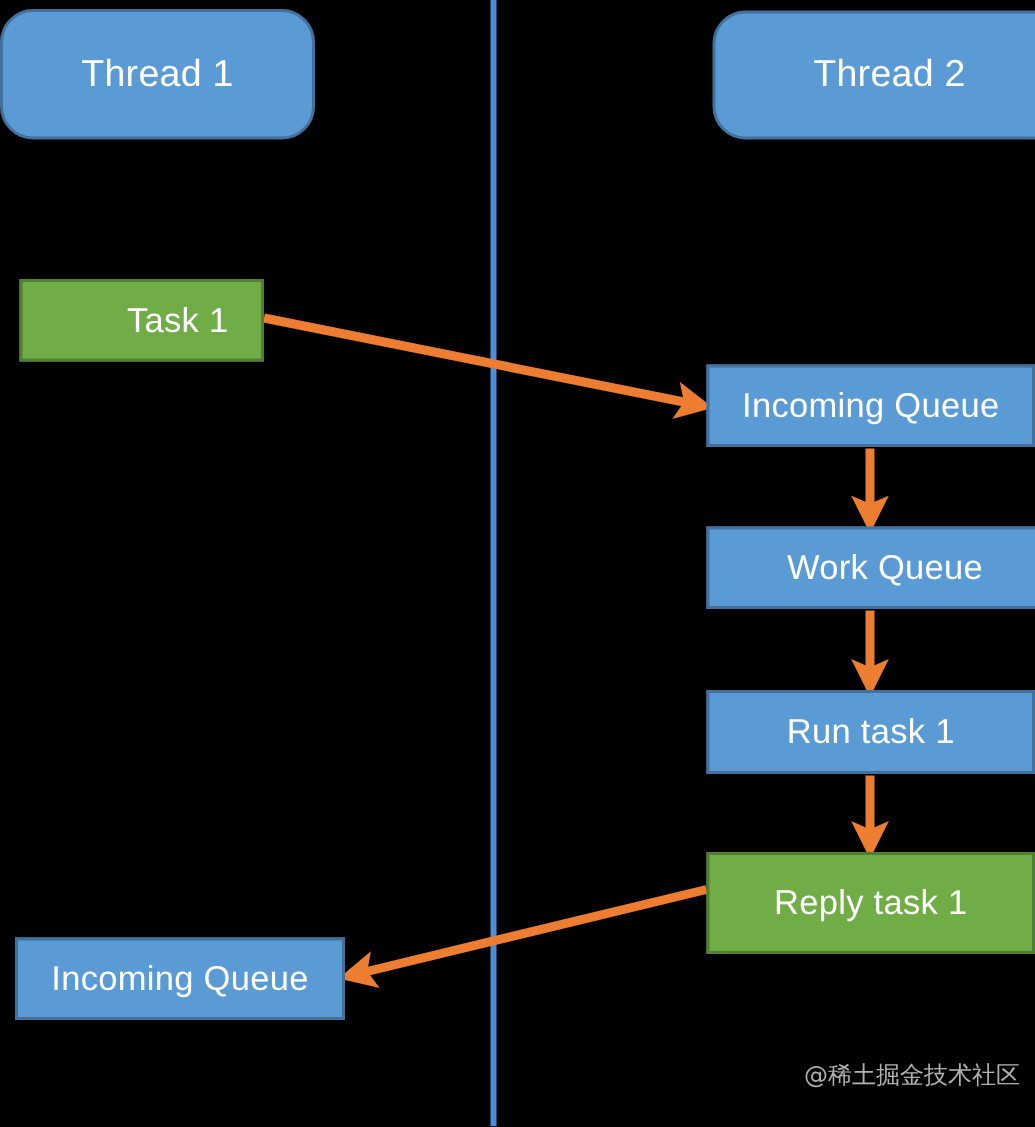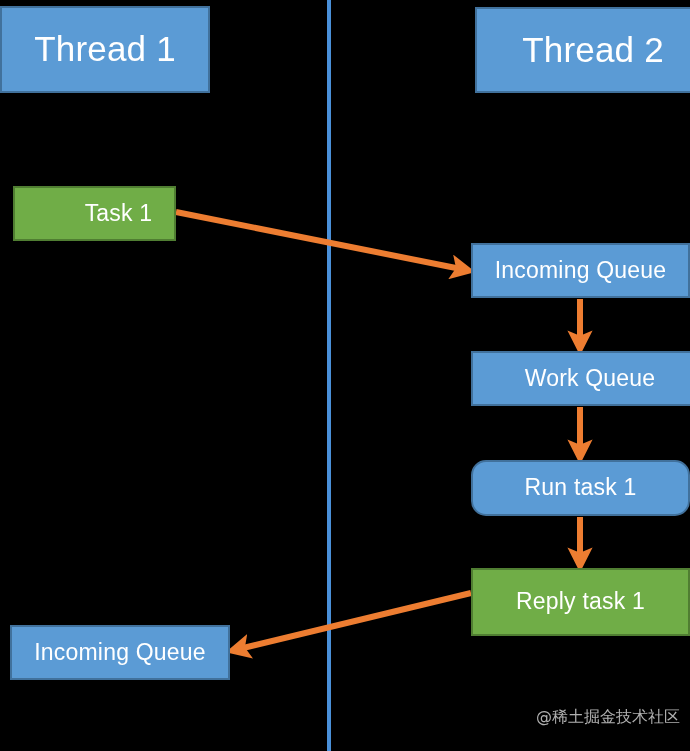--- a/index.html
+++ b/index.html
@@ -31,21 +31,22 @@
   }
   .node-blue {
     background: #5b9bd5;
     border: 2px solid #41719c;
   }
   .node-green {
     background: #70ad47;
     border: 2px solid #507e32;
   }
   .lane-title {
-    font-size: 35px;
+    font-size: 25px;
+    border-radius: 22px;
   }
   .node-label {
     font-size: 23px;
   }
   #divider {
     position: absolute;
     background: #4a90d9;
   }
   .arrow-layer {
     position: absolute;
@@ -95,21 +96,21 @@
       </div>
       <div class="node node-green node-label" style="left: 13px; top: 186px; width: 163px; height: 55px; padding-left: 48px;">
         <span>Task 1</span>
       </div>
       <div class="node node-blue node-label" style="left: 471px; top: 243px; width: 219px; height: 55px;">
         <span>Incoming Queue</span>
       </div>
       <div class="node node-blue node-label" style="left: 471px; top: 351px; width: 238px; height: 55px;">
         <span>Work Queue</span>
       </div>
-      <div class="node node-blue node-label" style="left: 471px; top: 460px; width: 219px; height: 56px; border-radius: 15px;">
+      <div class="node node-blue node-label" style="left: 471px; top: 460px; width: 219px; height: 56px;">
         <span>Run task 1</span>
       </div>
       <div class="node node-green node-label" style="left: 471px; top: 568px; width: 219px; height: 68px;">
         <span>Reply task 1</span>
       </div>
       <div class="node node-blue node-label" style="left: 10px; top: 625px; width: 220px; height: 55px;">
         <span>Incoming Queue</span>
       </div>
     </div>
 

